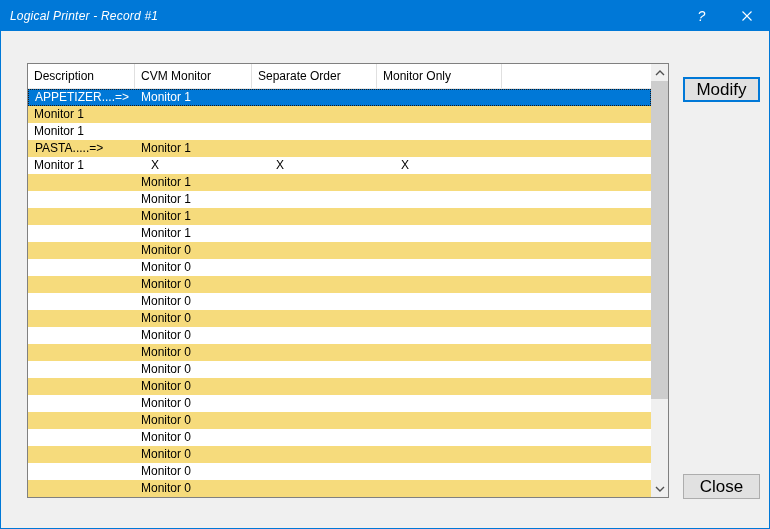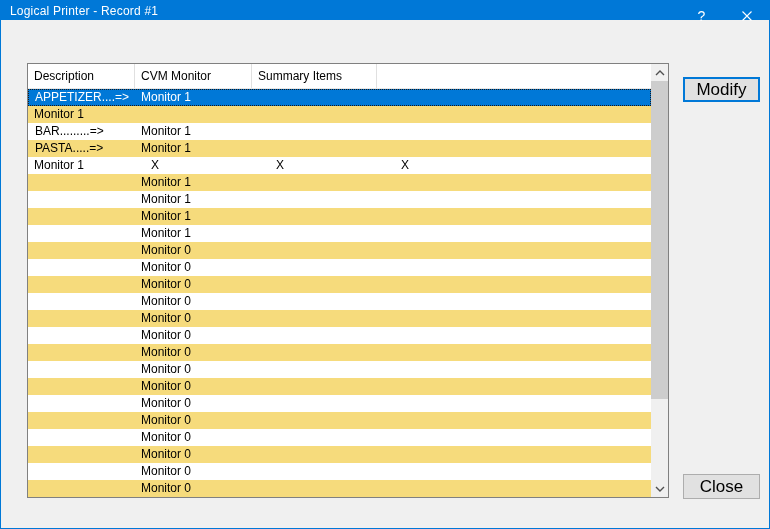--- a/index.html
+++ b/index.html
@@ -3,22 +3,22 @@
 <meta charset="utf-8">
 <style>
   * { margin:0; padding:0; box-sizing:border-box; }
   html,body { width:770px; height:529px; font-family:"Liberation Sans", sans-serif; }
   .window {
     position:relative; width:770px; height:529px;
     background:#F0F0F0; border:1px solid #0078D7; overflow:hidden;
   }
   
   .titlebar {
-    position:absolute; left:0; top:0; right:0; height:19px;
-    background:#0078D7; display:flex; align-items:center;
+    position:absolute; left:0; top:0; right:0; height:30px;
+    background:#0078D7; display:flex; align-items:center;font-style:italic;
   }
   .title { color:#FFFFFF; font-size:12px; padding-left:9px; letter-spacing:.2px; }
   .caption-btns { position:absolute; right:0; top:0; height:30px; display:flex; }
   .cap-btn { width:45px; height:30px; display:flex; align-items:center; justify-content:center;
              color:#FFFFFF; font-size:14px; cursor:default; }
   
   .listbox {
     position:absolute; left:26px; top:62px; width:642px; height:435px;
     background:#FFFFFF; border:1px solid #808080; display:flex;
   }
@@ -65,38 +65,38 @@
         </svg>
       </div>
     </div>
   </div>
 
   <div class="listbox">
     <div class="lv-main">
       <div class="lv-header" id="lv-header">
           <div class="hcell c1">Description</div>
           <div class="hcell c2">CVM Monitor</div>
-          <div class="hcell c4">Summary Items</div>
+          <div class="hcell c3">Separate Order</div>
+          <div class="hcell c4">Monitor Only</div>
         </div>
       <div class="lv-rows" id="lv-rows">
           <div class="row selected">
             <div class="cell c1">APPETIZER....=&gt;</div>
             <div class="cell c2">Monitor 1</div>
             <div class="cell c3"></div>
             <div class="cell c4"></div>
             <div class="cell c5"></div>
           </div>
           <div class="row yellow">
             <div class="cell c2">Monitor 1</div>
             <div class="cell c3"></div>
             <div class="cell c4"></div>
             <div class="cell c5"></div>
           </div>
           <div class="row">
-            <div class="cell c1">BAR.........=&gt;</div>
             <div class="cell c2">Monitor 1</div>
             <div class="cell c3"></div>
             <div class="cell c4"></div>
             <div class="cell c5"></div>
           </div>
           <div class="row yellow">
             <div class="cell c1">PASTA.....=&gt;</div>
             <div class="cell c2">Monitor 1</div>
             <div class="cell c3"></div>
             <div class="cell c4"></div>

